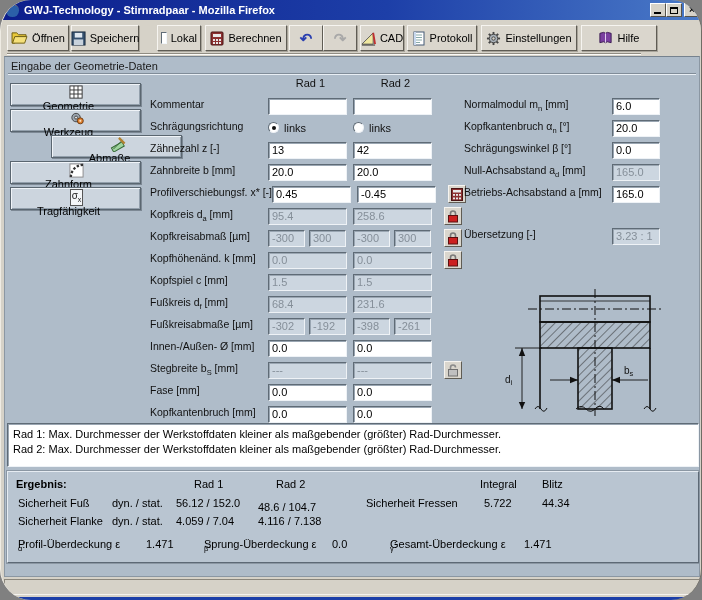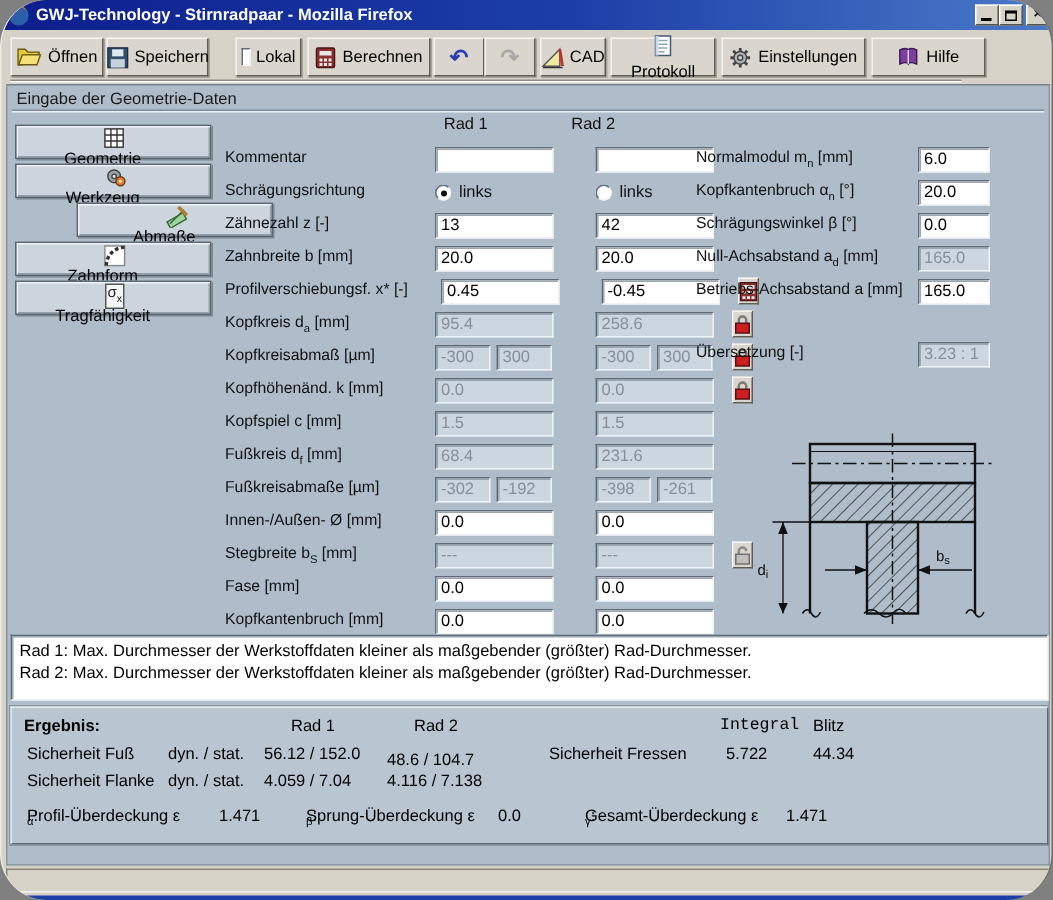--- a/index.html
+++ b/index.html
@@ -41,21 +41,21 @@
   .side-btn .slabel{flex:1;text-align:center;margin-right:14px;}
   .sigma{font-size:10px;border:1px solid #555;background:#f4f6f8;padding:0 1px;line-height:11px;color:#222;}
   .sigma sub{font-size:7px;}
   
   .lform{position:absolute;left:145px;top:38px;width:340px;}
   .rform{position:absolute;left:459px;top:38px;width:236px;}
   .lrow,.rrow{display:flex;align-items:center;height:22px;white-space:nowrap;}
   .flabel{flex:0 0 118px;font-size:10.5px;color:#111;}
   .rlabel2{flex:0 0 148px;font-size:10.5px;color:#111;}
   .flabel sub,.rlabel2 sub{font-size:7.5px;}
-  .cell{flex:0 0 85px;display:flex;align-items:flex-end;margin-left:22px;}
+  .cell{flex:0 0 85px;display:flex;align-items:flex-start;}
   .fld{width:79px;height:17px;background:#fff;border:1px solid;border-color:#5f6b76 #eef2f6 #eef2f6 #5f6b76;
        box-shadow:inset 1px 1px 0 #9aa6b2;font-size:11px;padding:0 3px;color:#000;}
   .fld-s{width:37px;margin-right:4px;}
   .fld-r{width:48px;}
   .ro{background:#ccd6e0;color:#858f99;}
   .colhead{position:absolute;top:20px;width:85px;text-align:center;font-size:11px;color:#111;}
   .radio{width:11px;height:11px;border-radius:50%;background:#fff;border:1px solid;border-color:#5f6b76 #eef2f6 #eef2f6 #5f6b76;
          margin-right:5px;position:relative;}
   .radio.checked::after{content:"";position:absolute;left:2.5px;top:2.5px;width:4px;height:4px;border-radius:50%;background:#111;}
   .ropt{font-size:11px;color:#111;}
@@ -142,21 +142,21 @@
       <span class="arrow redo">↷</span>
     </button>
     <button class="tbtn" style="left:359px;width:44px;">
       <svg width="15" height="15" viewBox="0 0 16 16">
         <path d="M1 14L13 2v12z" fill="#f0e8a0" stroke="#555"></path>
         <line x1="13" y1="2" x2="15" y2="14" stroke="#c03030" stroke-width="2"></line>
         <line x1="1" y1="15" x2="15" y2="15" stroke="#333"></line>
       </svg>
       <span>CAD</span>
     </button>
-    <button class="tbtn" style="left:406px;width:70px;flex-direction:column;">
+    <button class="tbtn" style="left:406px;width:70px;">
       <svg width="14" height="15" viewBox="0 0 14 15">
         <rect x="2" y="1" width="10" height="13" fill="#fff" stroke="#445a77"></rect>
         <line x1="4" y1="4" x2="10" y2="4" stroke="#8aa"></line>
           <line x1="4" y1="6.5" x2="10" y2="6.5" stroke="#8aa"></line>
         <line x1="4" y1="9" x2="10" y2="9" stroke="#8aa"></line>
           <line x1="4" y1="11.5" x2="8" y2="11.5" stroke="#8aa"></line>
         <rect x="2" y="1" width="2" height="13" fill="#c8d8ee"></rect>
       </svg>
       <span>Protokoll</span>
     </button>
@@ -503,21 +503,21 @@
 
     <div class="msgbox">
       <div>Rad 1: Max. Durchmesser der Werkstoffdaten kleiner als maßgebender (größter) Rad-Durchmesser.</div>
       <div>Rad 2: Max. Durchmesser der Werkstoffdaten kleiner als maßgebender (größter) Rad-Durchmesser.</div>
     </div>
 
     <div class="results">
       <span class="rb" style="left:8px;top:6px;">Ergebnis:</span>
       <span style="left:186px;top:6px;">Rad 1</span>
       <span style="left:268px;top:6px;">Rad 2</span>
-      <span style="left:472px;top:6px;font-family:Liberation Mono, monospace;">Integral</span>
+      <span style="left:472px;top:6px;">Integral</span>
       <span style="left:534px;top:6px;">Blitz</span>
 
       <span style="left:10px;top:25px;">Sicherheit Fuß</span>
       <span style="left:104px;top:25px;">dyn. / stat.</span>
       <span style="left:168px;top:25px;">56.12 / 152.0</span>
       <span style="left:250px;top:29px;">48.6 / 104.7</span>
       <span style="left:358px;top:25px;">Sicherheit Fressen</span>
       <span style="left:476px;top:25px;">5.722</span>
       <span style="left:534px;top:25px;">44.34</span>
 

